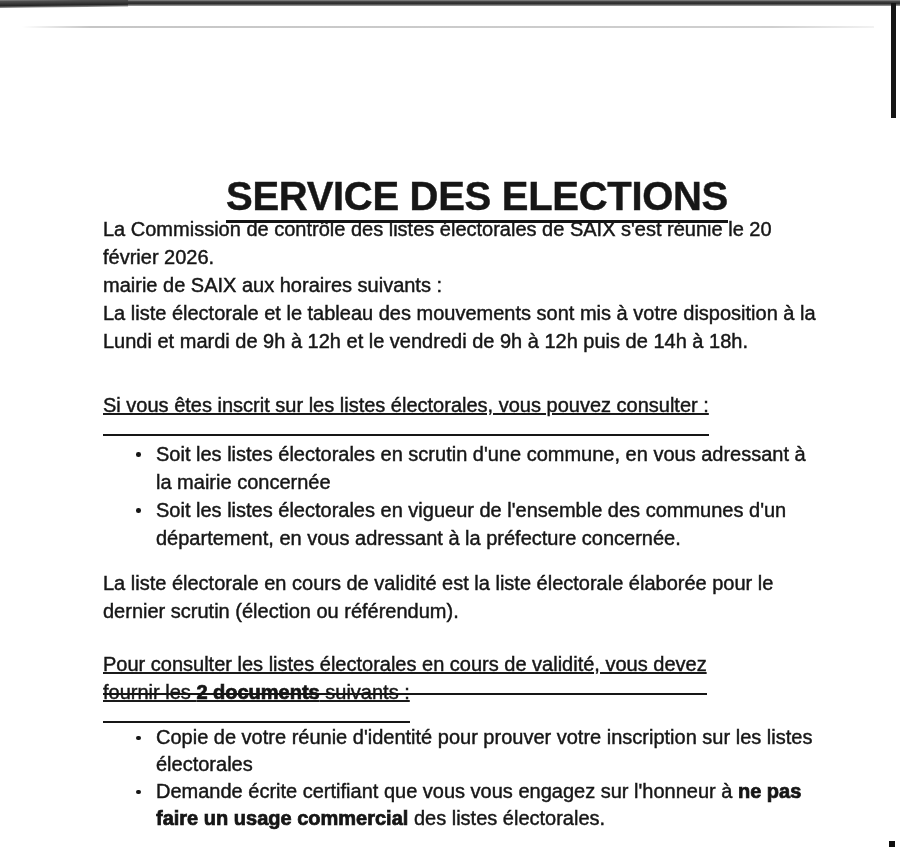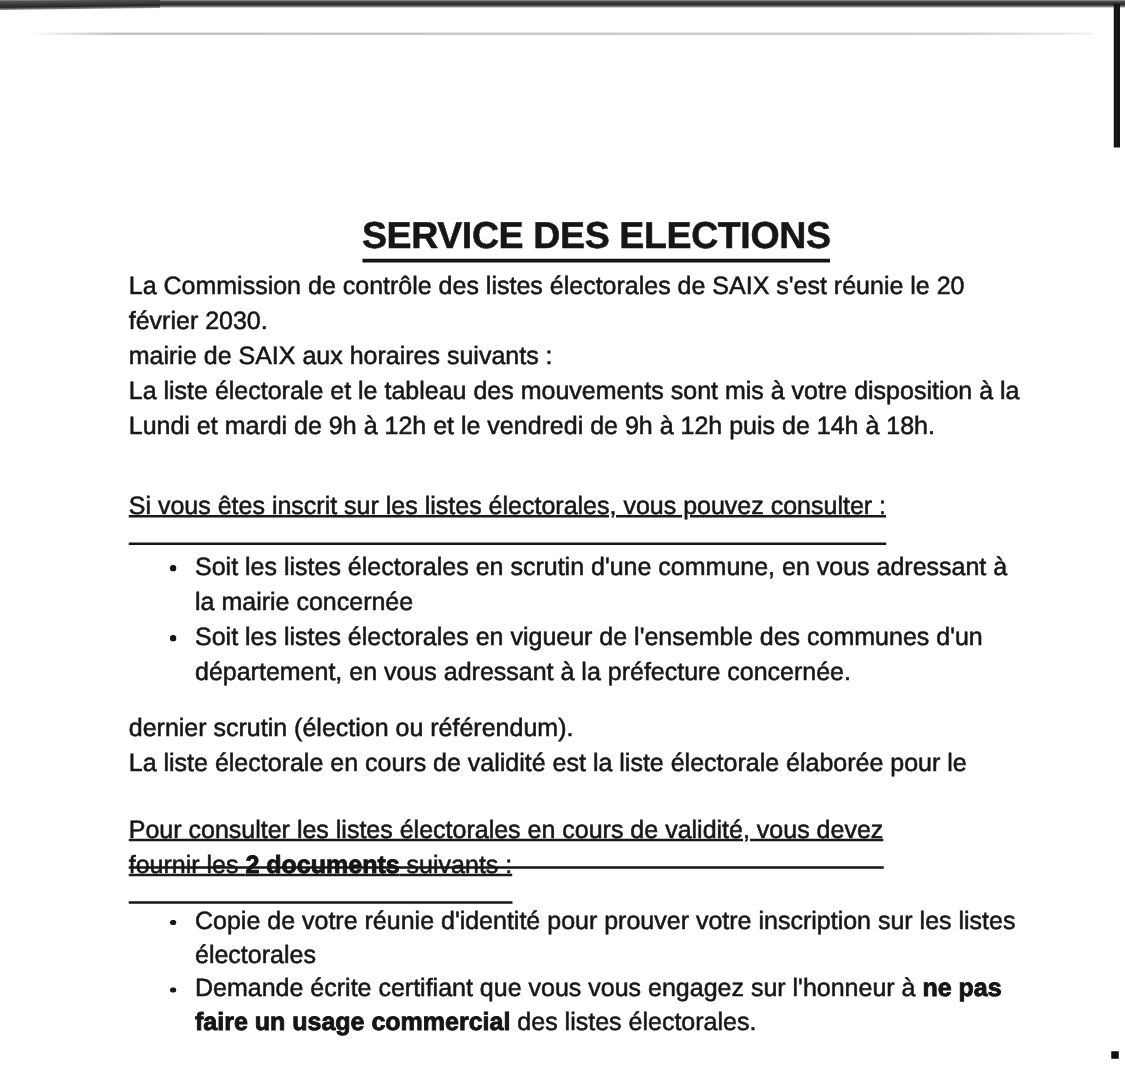--- a/index.html
+++ b/index.html
@@ -14,21 +14,21 @@
   .top-band-left{position:absolute;left:-2px;top:1px;width:130px;height:7px;
     background:linear-gradient(180deg,#555 0%,#262626 70%,#9a9a9a 100%);
     transform:rotate(-0.7deg);transform-origin:left top;}
   .paper-edge{position:absolute;left:22px;top:26px;width:852px;height:2px;
     background:linear-gradient(90deg,rgba(160,160,160,0) 0%,#c6c6c6 8%,#cfcfcf 88%,rgba(170,170,170,.15) 100%);}
   .right-bar{position:absolute;left:891px;top:3px;width:5px;height:115px;background:#151515;}
   .corner-dot{position:absolute;left:889px;top:841px;width:5.5px;height:5.5px;background:#0f0f0f;}
 
   
   .title{position:absolute;top:152px;left:54px;width:846px;text-align:center;
-    font-size:30px;font-weight:700;line-height:34px;letter-spacing:-0.3px;}
+    font-size:40px;font-weight:700;line-height:34px;letter-spacing:-0.3px;}
   .title .tu{border-bottom:3.5px solid #141414;padding-bottom:2px;}
 
   
   .s{position:absolute;left:103px;right:30px;font-size:20px;line-height:28px;}
   .s0{top:215px}
   .s1{top:391px}
   .s2{top:440px}
   .s3{top:569px}
   .s4{top:650px}
   .s5{top:724px;line-height:27px;}
@@ -48,37 +48,37 @@
   <div class="top-band"></div>
   <div class="top-band-left"></div>
   <div class="paper-edge"></div>
   <div class="right-bar"></div>
   <div class="corner-dot"></div>
 
   <h1 class="title"><span class="tu">SERVICE DES ELECTIONS</span></h1>
 
   <section class="s s0 para">
       <div class="line"><span>La Commission de contrôle des listes électorales de SAIX s'est réunie le 20</span></div>
-      <div class="line"><span>février 2030.</span></div>
+      <div class="line"><span>février 2026.</span></div>
       <div class="line"><span>mairie de SAIX aux horaires suivants :</span></div>
       <div class="line"><span>La liste électorale et le tableau des mouvements sont mis à votre disposition à la</span></div>
       <div class="line"><span>Lundi et mardi de 9h à 12h et le vendredi de 9h à 12h puis de 14h à 18h.</span></div>
     </section>
   <section class="s s1 head">
       <div class="line"><span class="u"><span>Si vous êtes inscrit sur les listes électorales, vous pouvez consulter :</span></span></div>
     </section>
   <section class="s s2 bullets">
       <div class="line"><span>Soit les listes électorales en scrutin d'une commune, en vous adressant à</span><span class="marker"></span></div>
       <div class="line"><span>la mairie concernée</span></div>
       <div class="line"><span>Soit les listes électorales en vigueur de l'ensemble des communes d'un</span><span class="marker"></span></div>
       <div class="line"><span>département, en vous adressant à la préfecture concernée.</span></div>
     </section>
   <section class="s s3 para">
+      <div class="line"><span>La liste électorale en cours de validité est la liste électorale élaborée pour le</span></div>
       <div class="line"><span>dernier scrutin (élection ou référendum).</span></div>
-      <div class="line"><span>La liste électorale en cours de validité est la liste électorale élaborée pour le</span></div>
     </section>
   <section class="s s4 head">
       <div class="line"><span class="u"><span>Pour consulter les listes électorales en cours de validité, vous devez</span></span></div>
       <div class="line"><span class="u"><span>fournir les </span><b>2 documents</b><span> suivants :</span></span></div>
     </section>
   <section class="s s5 bullets">
       <div class="line"><span>Copie de votre réunie d'identité pour prouver votre inscription sur les listes</span><span class="marker"></span></div>
       <div class="line"><span>électorales</span></div>
       <div class="line"><span>Demande écrite certifiant que vous vous engagez sur l'honneur à </span><b>ne pas</b><span class="marker"></span></div>
       <div class="line"><b>faire un usage commercial</b><span> des listes électorales.</span></div>

